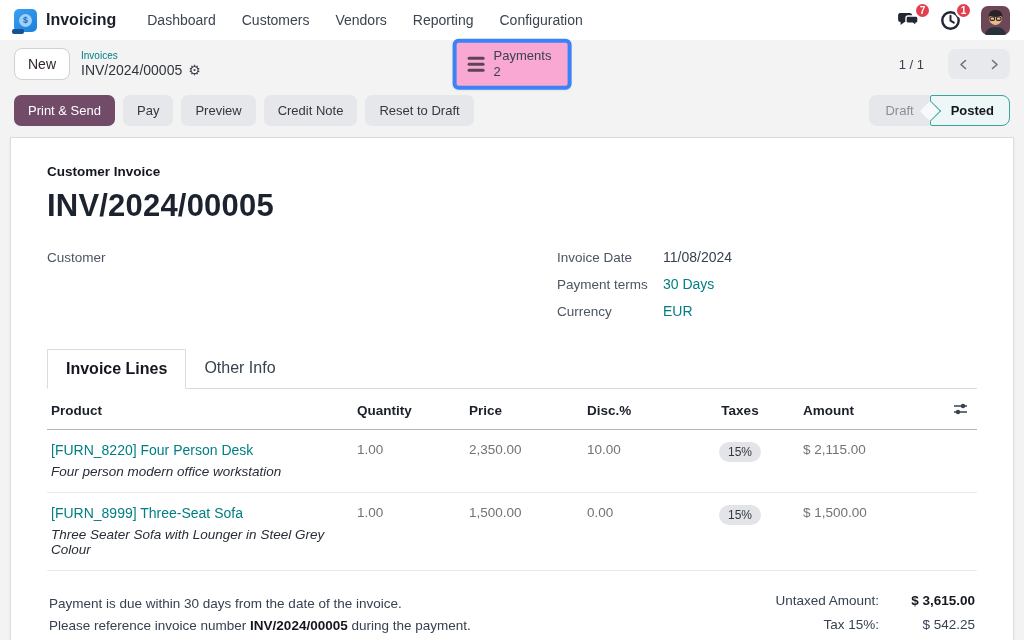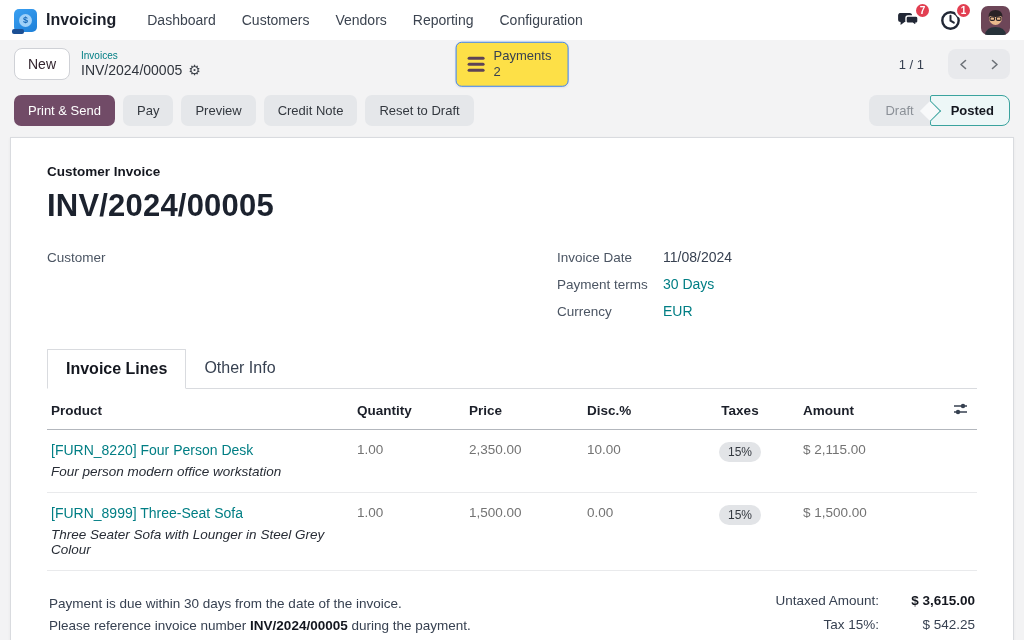--- a/index.html
+++ b/index.html
@@ -29,21 +29,21 @@
   
   .control { height:48px; display:flex; align-items:center; padding:0 14px; position:relative; }
   .btn-new { background:#fff; border:1px solid #cfd1d6; border-radius:8px; padding:7px 13px;
           font-size:14px; font-weight:500; color:#33252f; cursor:pointer; font-family:inherit; }
   .breadcrumb { margin-left:11px; line-height:1.2; }
   .bc-parent { color:#017e84; font-size:10px; cursor:pointer; }
   .bc-current-row { display:flex; align-items:center; gap:6px; }
   .bc-current { color:#2f343c; font-size:14px; }
   .gear { color:#3f444c; font-size:14px; cursor:pointer; line-height:1; }
   .payments-card { position:absolute; left:50%; top:50%; transform:translate(-50%,-50%);
-          background:#fde047; border:1px solid #3b82f6; border-radius:6px; box-shadow:0 1px 2px rgba(0,0,0,.06);
+          background:#f9a8d4; border:4px solid #3b82f6; border-radius:6px; box-shadow:0 1px 2px rgba(0,0,0,.06);
           padding:5px 16px 5px 11px; display:flex; align-items:center; gap:9px; cursor:pointer; }
   .burger { display:flex; flex-direction:column; gap:3px; }
   .burger span { width:17px; height:3px; background:#5d4356; border-radius:2px; }
   .pay-text { font-size:13px; color:#374151; line-height:1.25; }
   .pager { margin-left:auto; display:flex; align-items:center; gap:24px; }
   .pager-count { font-size:13px; color:#374151; }
   .pager-btns { background:#e8e9ec; border-radius:8px; display:flex; overflow:hidden; }
   .pager-btn { width:31px; height:30px; display:flex; align-items:center; justify-content:center;
           color:#6d7278; cursor:pointer; background:transparent; border:none; }
   

